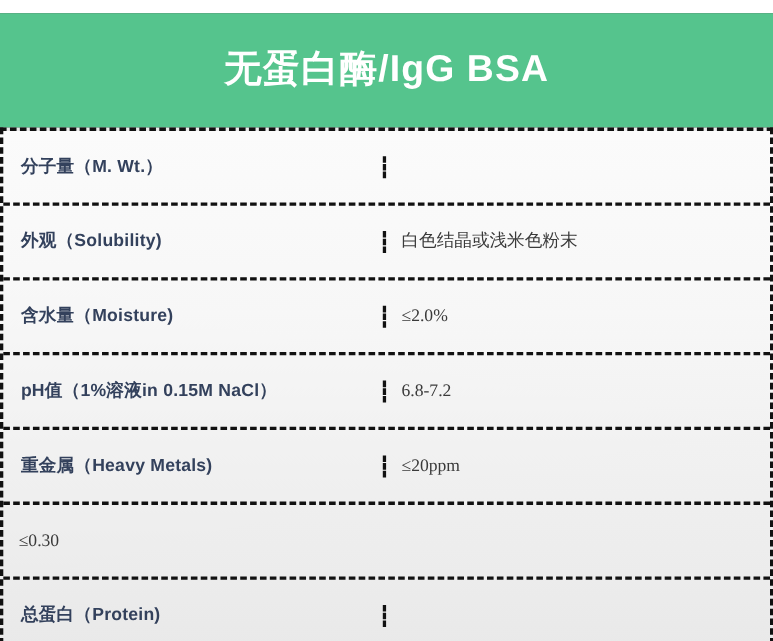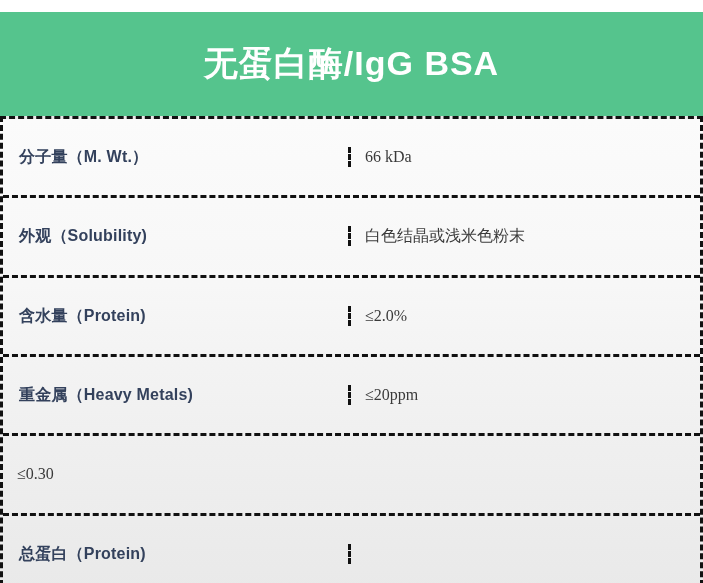--- a/index.html
+++ b/index.html
@@ -112,33 +112,36 @@
 <div class="spec-card">
 
   <div class="spec-header">
     <div class="spec-header-title">无蛋白酶/IgG BSA</div>
   </div>
 
   <div class="spec-table">
 
     <div class="spec-row">
       <div class="spec-cell-label">分子量（M. Wt.）</div>
-      <div class="spec-cell-value">66 kDa</div>
     </div>
 
     <div class="spec-row">
       <div class="spec-cell-label">外观（Solubility)</div>
       <div class="spec-cell-value">白色结晶或浅米色粉末</div>
     </div>
 
     <div class="spec-row">
-      <div class="spec-cell-label">含水量（Protein)</div>
+      <div class="spec-cell-label">含水量（Moisture)</div>
       <div class="spec-cell-value">≤2.0%</div>
     </div>
 
+    <div class="spec-row">
+      <div class="spec-cell-label">pH值（1%溶液in 0.15M NaCl）</div>
+      <div class="spec-cell-value">6.8-7.2</div>
+    </div>
 
 
     <div class="spec-row">
       <div class="spec-cell-label">重金属（Heavy Metals)</div>
       <div class="spec-cell-value">≤20ppm</div>
     </div>
 
     <div class="spec-row">
       <div class="spec-cell-value">≤0.30</div>
     </div>

